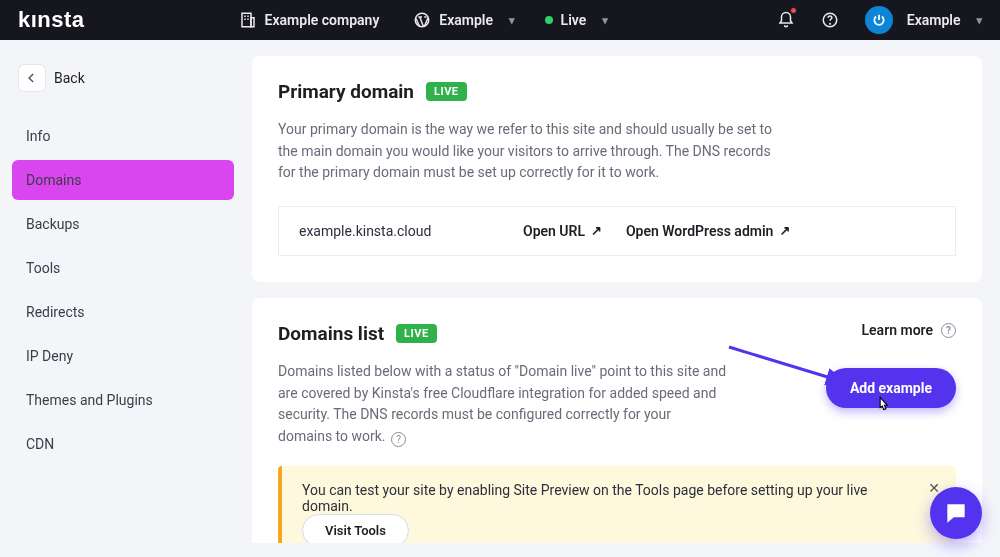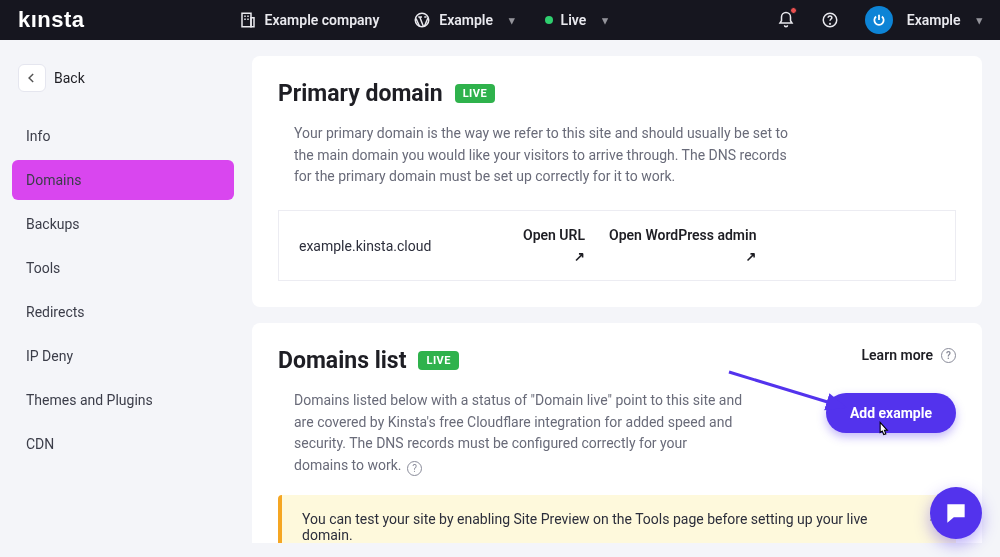--- a/index.html
+++ b/index.html
@@ -15,26 +15,26 @@
   .power { width:28px; height:28px; border-radius:50%; background:#0d84d6; display:flex; align-items:center; justify-content:center; color:#fff; font-weight:700; }
   .body { display:flex; height: calc(557px - 54px); }
   .sidebar { width: 246px; padding: 14px 12px; background:#f4f5f9; }
   .back { display:flex; align-items:center; gap:8px; padding: 10px 6px 24px 6px; cursor:pointer; }
   .back-btn { width:28px; height:28px; border-radius:6px; background:#fff; border:1px solid #e5e6ef; display:flex; align-items:center; justify-content:center; color:#666;}
   .nav-item { padding: 12px 14px; font-size:14px; color:#3b3d49; border-radius:6px; cursor:pointer; margin-bottom:4px;}
   .nav-item.active { background:#d946ef; font-weight:400; }
   .main { flex:1; overflow:auto; padding: 16px 18px 16px 6px; }
   .card { background:#fff; border-radius:8px; padding: 24px 26px 26px 26px; margin-bottom: 16px; position:relative; }
   .card-header { display:flex; align-items:center; gap:12px; margin-bottom: 16px; }
-  .card-title { font-size:23px; font-weight:700; }
+  .card-title { font-size:19px; font-weight:700; }
   .live-tag { background:#2fb24c; color:#fff; font-size:11px; font-weight:700; padding:3px 8px; border-radius:4px; letter-spacing:.5px;}
-  .card-desc { font-size:14px; color:#696b79; line-height:1.55; max-width: 500px; margin-left: 16px; }
+  .card-desc { font-size:14px; color:#696b79; line-height:1.55; max-width: 500px; }
   .domain-row { margin-top: 22px; border:1px solid #ececf2; border-radius:0; padding: 16px 20px; display:flex; align-items:center; gap: 24px; font-size:14px;}
   .domain-name { flex: 0 0 200px; color:#2c2e3b; }
-  .link-action { color:#1e1e24; font-weight:600; display:flex; align-items:flex-end; gap:6px; cursor:pointer;flex-direction:column; }
+  .link-action { color:#1e1e24; font-weight:600; display:flex; align-items:flex-start; gap:6px; cursor:pointer; }
   .learn-more { position:absolute; top:24px; right:26px; font-size:14px; font-weight:600; display:flex; align-items:center; gap:6px; cursor:pointer; }
   .add-btn { position:absolute; top: 70px; right: 26px; background:#5333ed; color:#fff; font-weight:700; font-size:14px; padding: 12px 24px; border-radius: 24px; cursor:pointer; box-shadow: 0 4px 10px rgba(83,51,237,.35); }
   .arrow { position:absolute; top: 44px; right: 128px; color:#5333ed; pointer-events:none; }
   .cursor-ptr { position:absolute; top: 98px; right: 90px; font-size:16px; pointer-events:none; }
   .banner { margin-top: 18px; background:#fef9dc; border-left:4px solid #f5a623; border-radius:4px; padding: 16px 46px 16px 20px; position:relative; }
   .banner-text { font-size:14px; color:#2c2e3b; }
   .banner-btn { display:inline-block; border:1px solid #d8d9e3; background:#fff; padding: 8px 22px; border-radius: 20px; font-size:13px; font-weight:600; cursor:pointer; }
   .banner-close { position:absolute; top:14px; right:16px; cursor:pointer; font-size:14px; color:#555;}
   .help-q { display:inline-flex; width:15px; height:15px; border:1.5px solid #8a8c9a; border-radius:50%; align-items:center; justify-content:center; font-size:10px; color:#8a8c9a; vertical-align:-2px; margin-left:2px;}
   .ext-icon { font-size:13px; }

